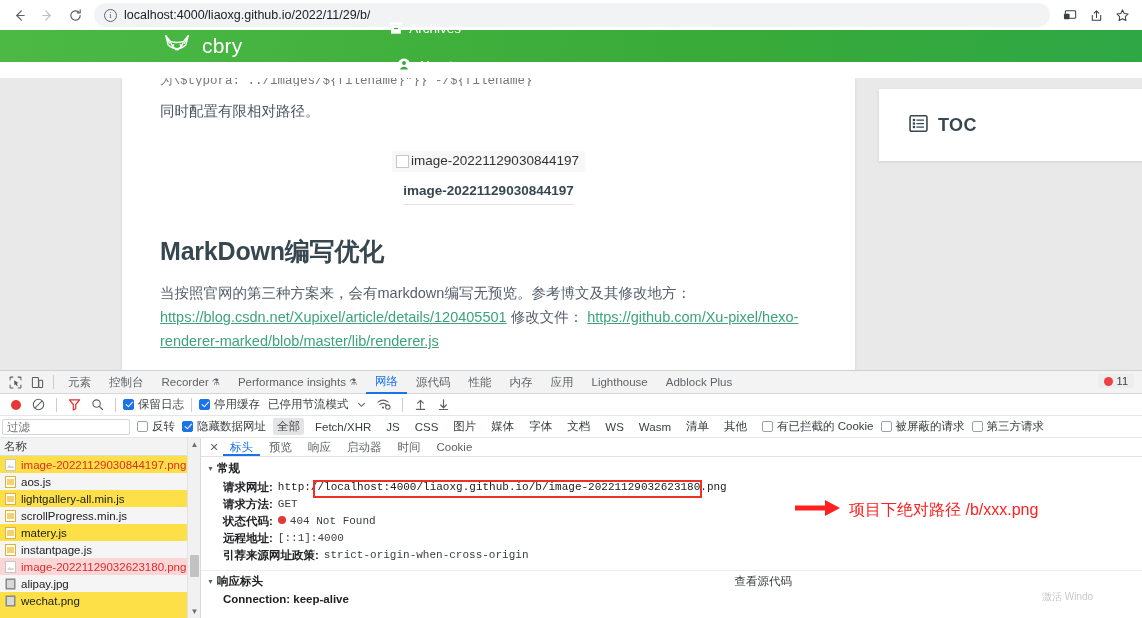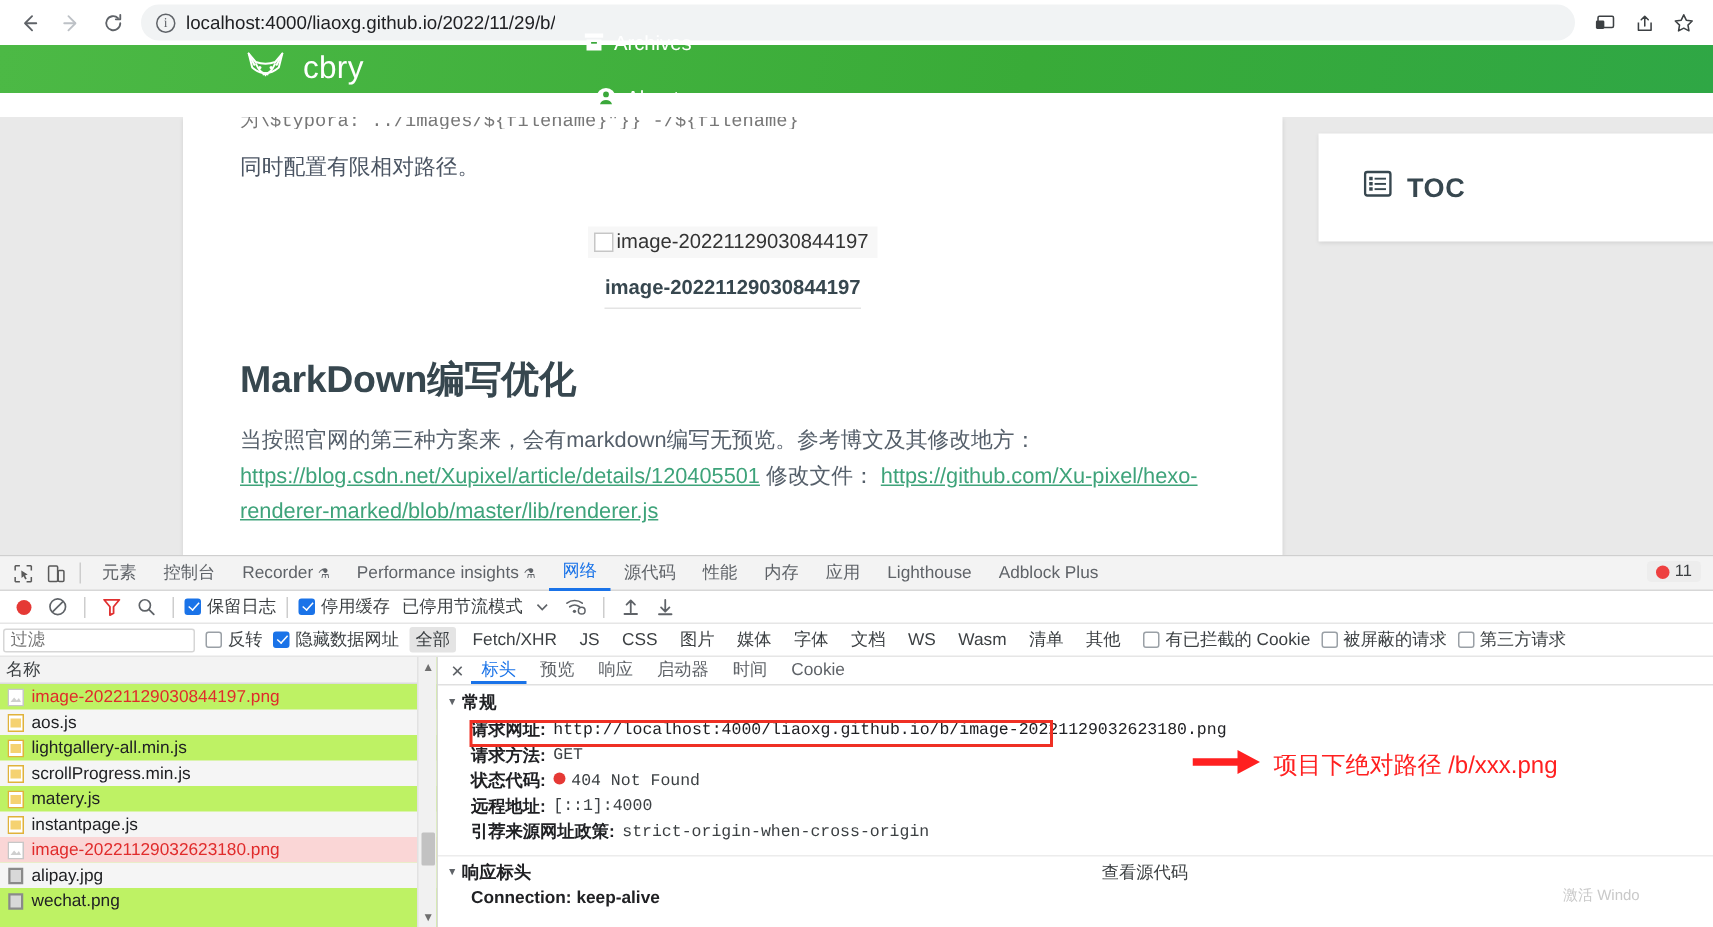--- a/index.html
+++ b/index.html
@@ -161,21 +161,21 @@
   .filter-input {
     width: 128px; height: 16px; border: 1px solid #d6d6d6; border-radius: 2px;
     font-size: 11.5px; color: #70757a; padding: 0 4px; background: #fff;
     font-family: "Liberation Sans", sans-serif;
   }
   .type-chip { font-size: 11.5px; color: #3c4043; padding: 1px 4px; border-radius: 2px; white-space: nowrap;}
   .type-chip.active { background: #e4e4e4; }
 
   .dt-main { display: flex; height: 180px; }
   .net-list {
-    width: 292px; border-right: 1px solid #d9d9d9; background: #bef264;
+    width: 201px; border-right: 1px solid #d9d9d9; background: #fde047;
     position: relative; overflow: hidden; text-align: center;
   }
   .net-head {
     height: 18px; background: #f3f3f3; border-bottom: 1px solid #dcdcdc;
     font-size: 11.5px; color: #3c4043; display: flex; align-items: center; padding-left: 4px;
   }
   .net-row {
     height: 17px; display: flex; align-items: center; gap: 5px;
     padding-left: 5px; font-size: 11.5px; color: #202124; white-space: nowrap;
   }

